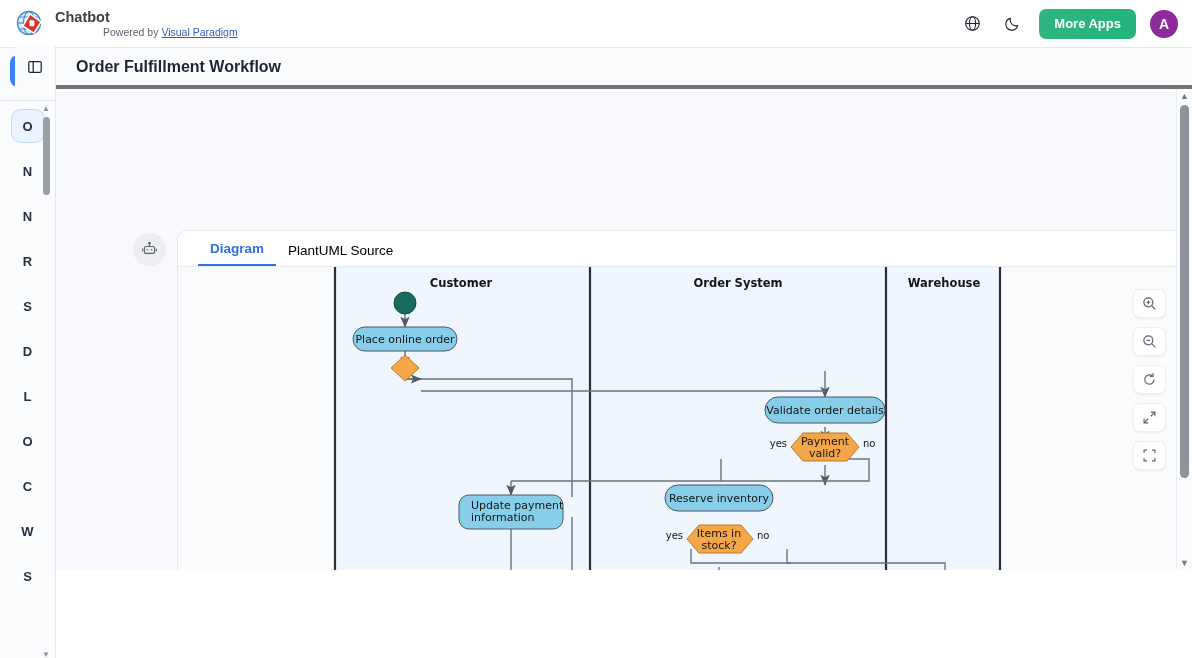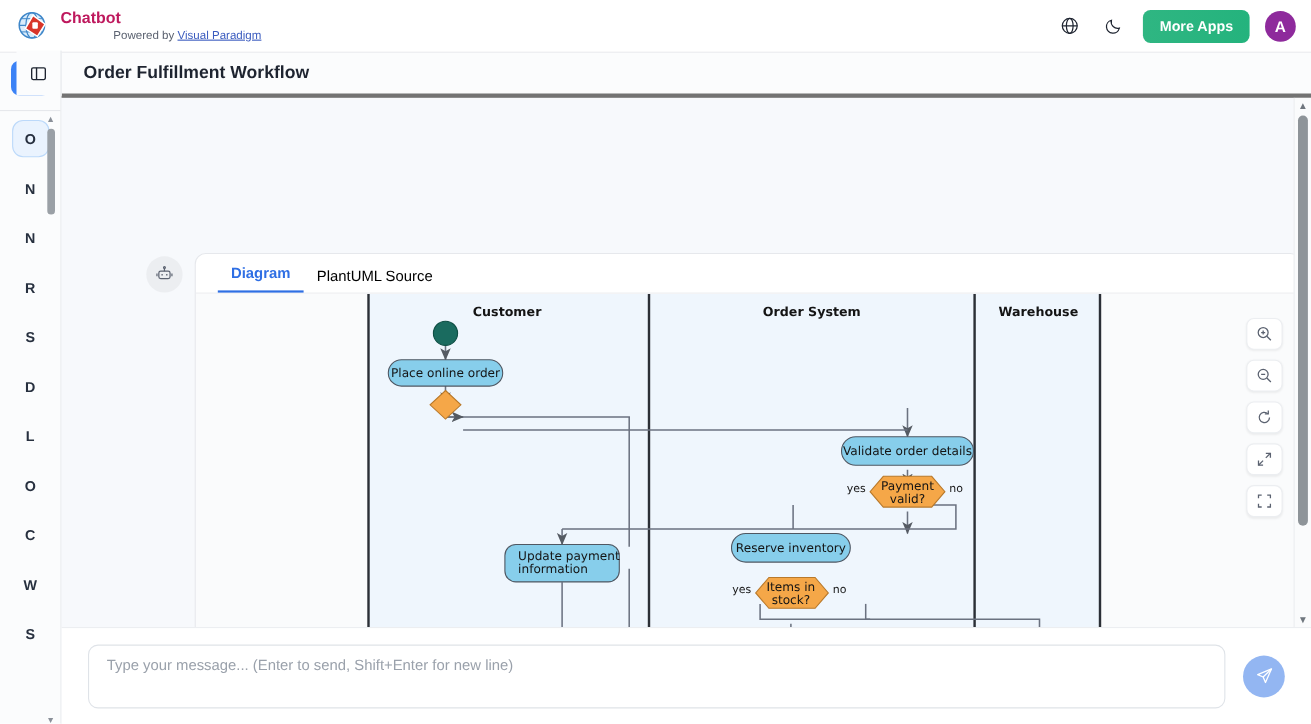--- a/index.html
+++ b/index.html
@@ -12,21 +12,21 @@
   .app { position: relative; width: 1192px; height: 658px; }
 
   
   .topbar {
     position: absolute; top: 0; left: 0; width: 1192px; height: 48px;
     background: #fff; border-bottom: 1px solid #e6e8ec;
     display: flex; align-items: center; padding: 0 14px;
   }
   .logo-wrap { width: 32px; height: 32px; position: relative; flex: none; margin-right: 9px; }
   .brand-text { display: flex; flex-direction: column; justify-content: center; }
-  .brand-title { font-size: 14.5px; font-weight: bold; color: #be185d; line-height: 16px; }
+  .brand-title { font-size: 14.5px; font-weight: bold; color: #404040; line-height: 16px; }
   .brand-sub { font-size: 10.5px; color: #5b6270; line-height: 14px; padding-left: 48px; }
   .brand-sub a { color: #3a5bbf; text-decoration: underline; }
   .top-right { margin-left: auto; display: flex; align-items: center; gap: 14px; }
   .icon-btn {
     width: 26px; height: 26px; display: flex; align-items: center; justify-content: center;
     background: none; border: none; cursor: pointer; color: #1e2430;
   }
   .more-apps {
     height: 30px; padding: 0 15px; border-radius: 7px; border: none; cursor: pointer;
     background: linear-gradient(90deg,#2fb682,#24b37d);
@@ -403,23 +403,14 @@
   </div>
 
   <div class="main-scroll">
     <div class="ms-arrow">▲</div>
     <div class="ms-track">
         <div class="ms-thumb"></div>
       </div>
     <div class="ms-arrow">▼</div>
   </div>
 
-  <div class="composer">
-    <textarea class="msg-input" placeholder="Type your message... (Enter to send, Shift+Enter for new line)" style=""></textarea>
-    <button class="send-btn">
-      <svg width="17" height="17" viewBox="0 0 20 20" fill="none" stroke="#fff" stroke-width="1.4" stroke-linejoin="round">
-        <path d="M17.5 2.5 L2.8 8.6 L8.6 11.1 L11.1 17 Z"></path>
-        <line x1="8.6" y1="11.1" x2="17.5" y2="2.5"></line>
-      </svg>
-    </button>
-  </div>
 
 </div>
 
 </body></html>

